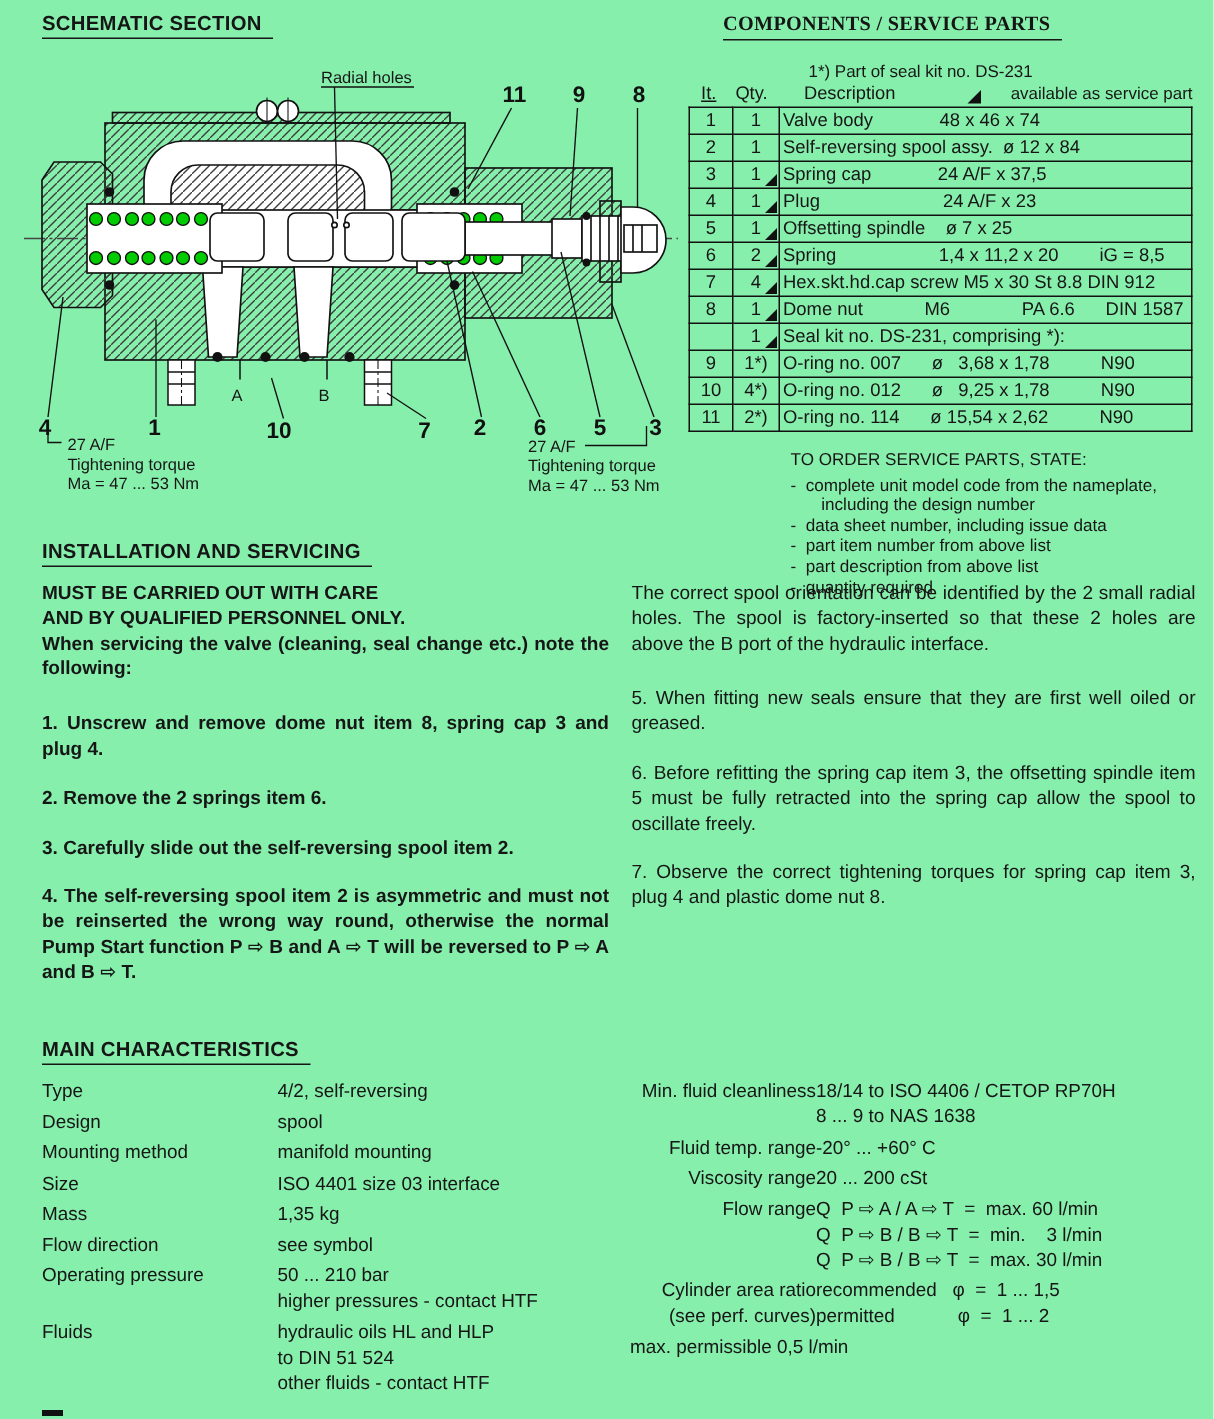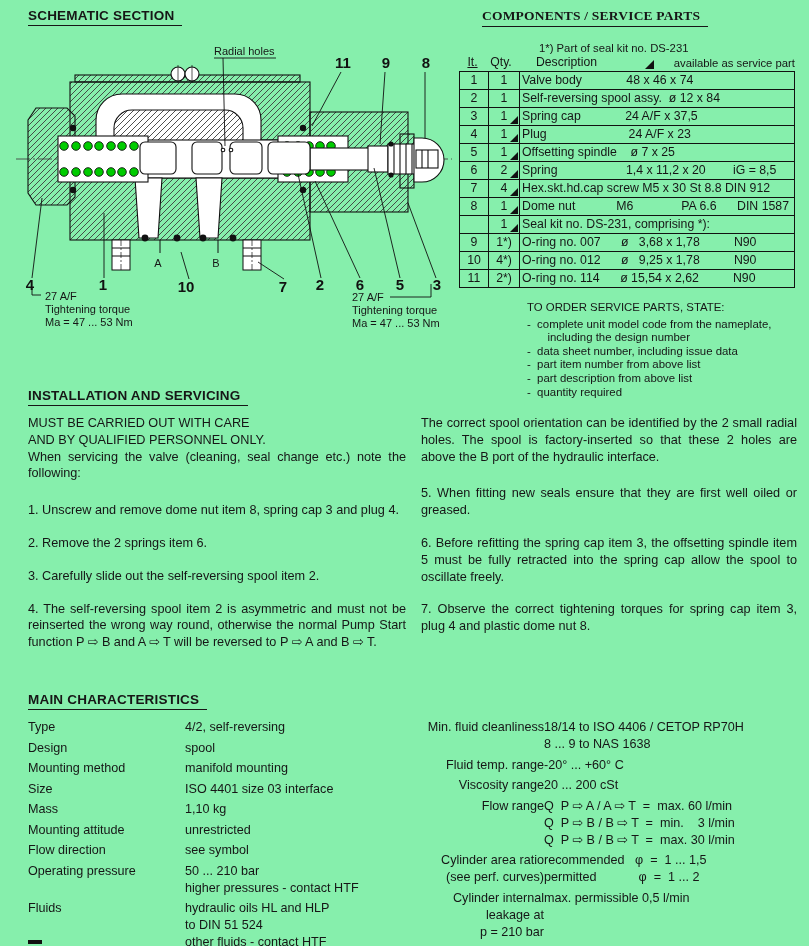--- a/index.html
+++ b/index.html
@@ -22,23 +22,23 @@
   table.parts td{border:1.2px solid #111;height:17px;padding:0 2px;font-size:12.3px;line-height:15px;vertical-align:middle;}
   td.c-it{width:24px;text-align:center;}
   td.c-qty{width:26px;text-align:center;position:relative;}
   td.c-desc{padding-left:5px;white-space:pre;}
   td.c-qty .tri{position:absolute;right:1px;bottom:1px;border-left-width:8px;border-bottom-width:8px;}
   .order-note{margin:13px 0 0 68px;font-size:11.4px;line-height:13.6px;}
   .order-note .ot{margin-bottom:3px;}
   .order-item{white-space:pre-wrap;padding-left:11px;text-indent:-11px;}
 
   
-  #servicing{left:28px;top:388px;width:769px;}
+  #servicing{left:28px;top:360px;width:769px;}
   .twocol{display:flex;gap:15px;margin-top:9px;}
-  .col-l{width:378px;}
+  .col-l{width:378px;font-weight:bold;}
   .col-r{width:376px;}
   .body-txt{font-size:12.7px;line-height:16.8px;text-align:justify;}
   .body-txt p{margin:0 0 16px 0;}
   .nowrapline{white-space:nowrap;text-align:left;}
 
   
   #chars{left:28px;top:692px;width:769px;}
   .char-cols{display:flex;gap:12px;margin-top:9px;}
   .char-l{width:380px;}
   .char-r{width:377px;}
@@ -360,25 +360,21 @@
         <div class="char-row">
             <span class="lab">Mounting method</span>
             <span class="val">manifold mounting</span>
           </div>
         <div class="char-row">
             <span class="lab">Size</span>
             <span class="val">ISO 4401 size 03 interface</span>
           </div>
         <div class="char-row">
             <span class="lab">Mass</span>
-            <span class="val">1,10 kg</span>
-          </div>
-        <div class="char-row">
-            <span class="lab">Mounting attitude</span>
-            <span class="val">unrestricted</span>
+            <span class="val">1,35 kg</span>
           </div>
         <div class="char-row">
             <span class="lab">Flow direction</span>
             <span class="val">see symbol</span>
           </div>
         <div class="char-row">
             <span class="lab">Operating pressure</span>
             <span class="val">50 ... 210 bar
 higher pressures - contact HTF</span>
           </div>
@@ -409,23 +405,20 @@
 Q  P ⇨ B / B ⇨ T  =  min.    3 l/min
 Q  P ⇨ B / B ⇨ T  =  max. 30 l/min</span>
           </div>
         <div class="char-row">
             <span class="lab">Cylinder area ratio
     (see perf. curves)</span>
             <span class="val">recommended   φ  =  1 ... 1,5
 permitted            φ  =  1 ... 2</span>
           </div>
         <div class="char-row">
-            <span class="lab">Cylinder internal
-    leakage at
-    p = 210 bar</span>
             <span class="val">max. permissible 0,5 l/min</span>
           </div>
       </div>
     </div>
   </div>
 
   <div class="abs cutline"></div>
 </div>
 
 </body></html>

